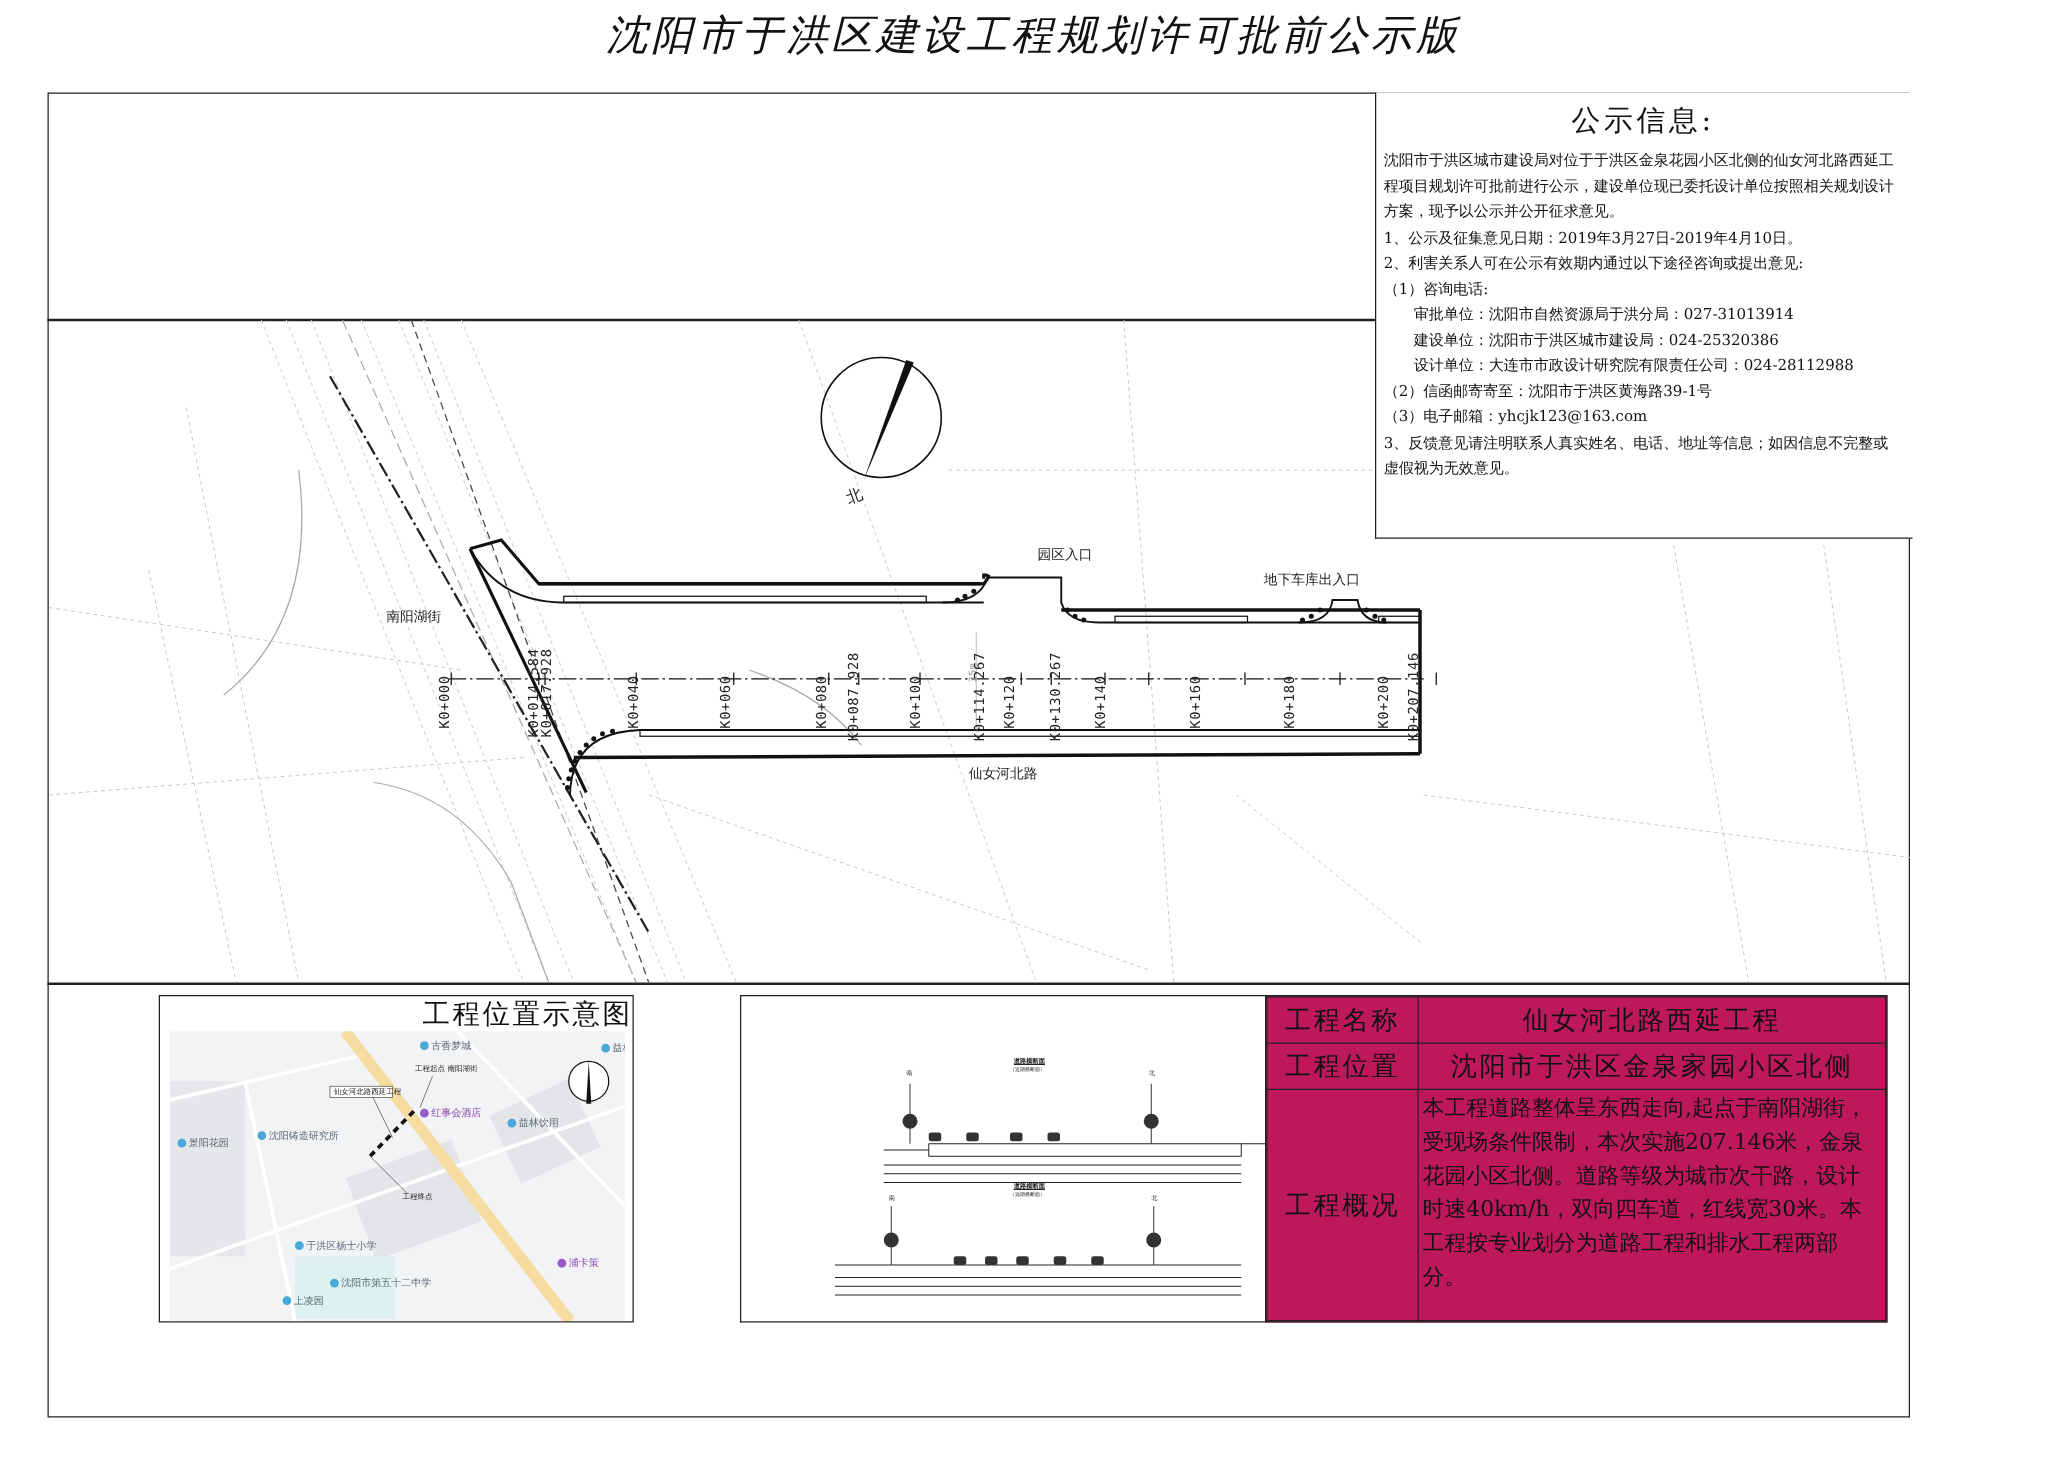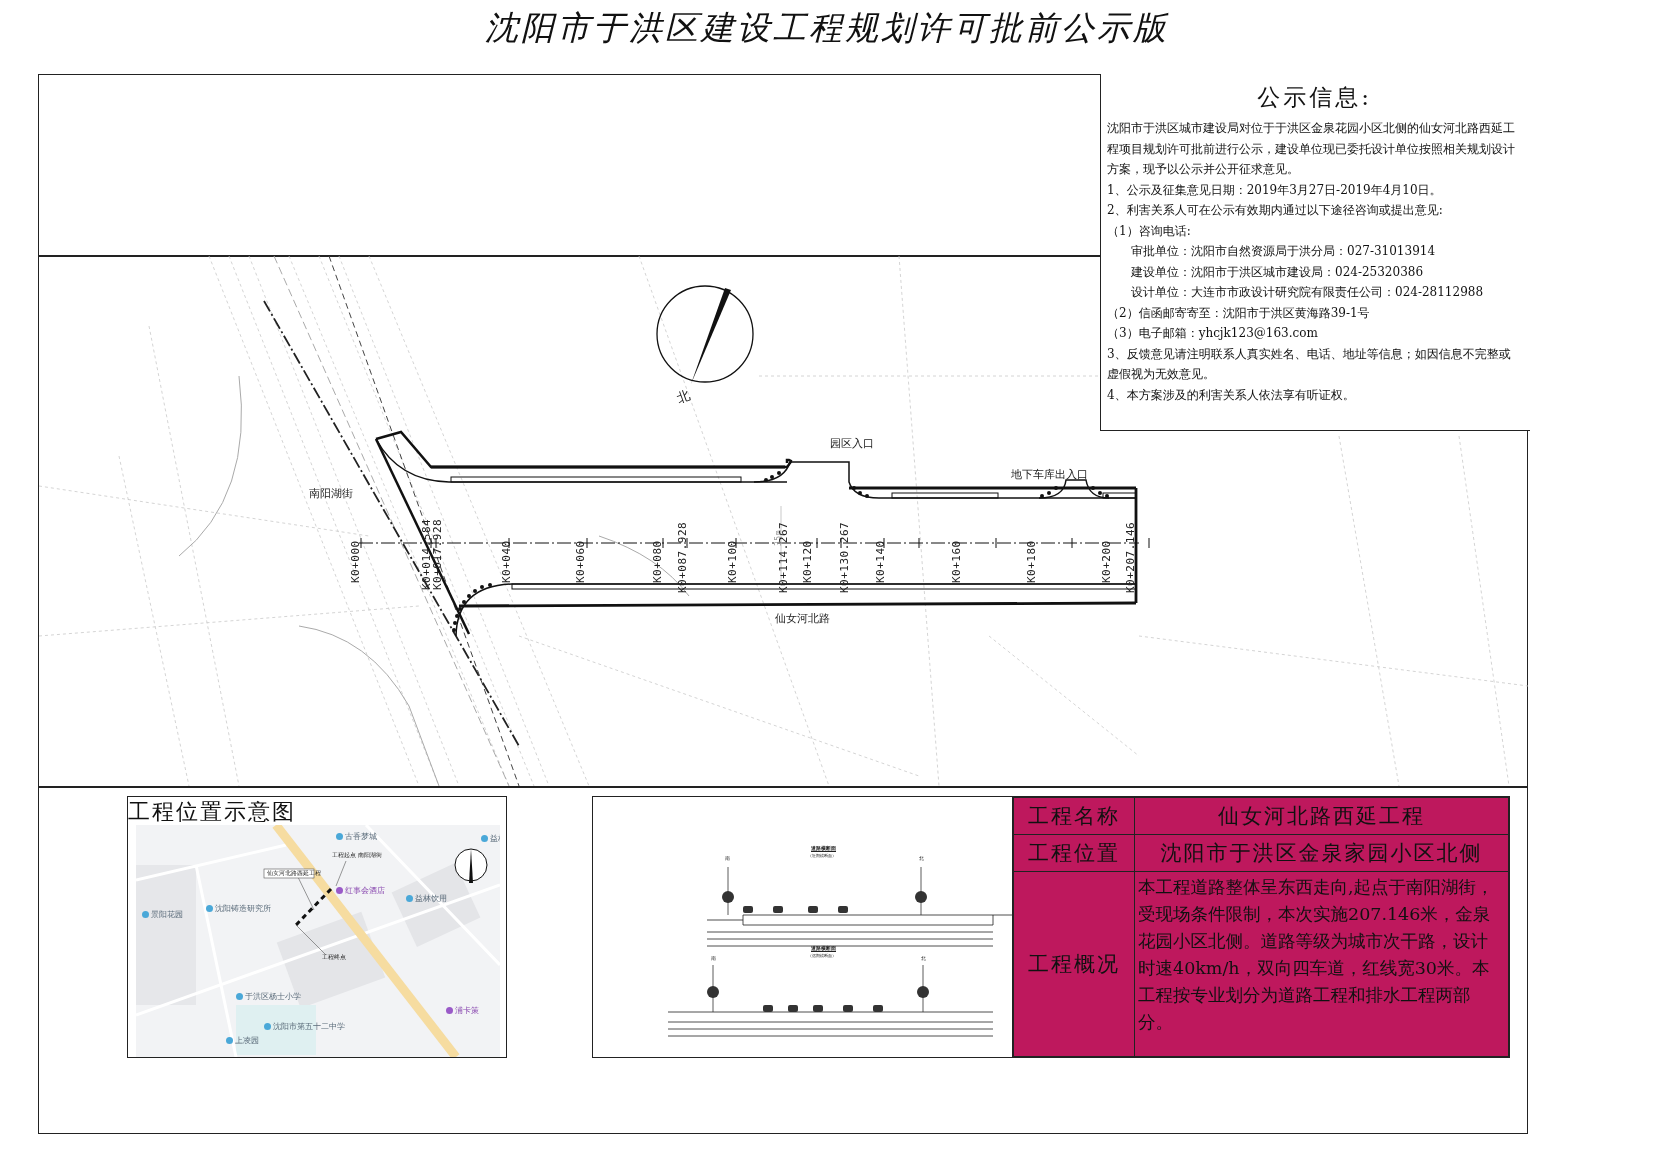--- a/index.html
+++ b/index.html
@@ -9,21 +9,21 @@
   .hline{position:absolute;background:#222;}
   .notice{position:absolute;left:1100px;top:74px;width:430px;height:357px;border-left:1.5px solid #222;border-bottom:1.5px solid #222;box-sizing:border-box;background:#fff;padding:6px 8px 12px 6px;font-size:12px;line-height:20.5px;z-index:3;}
   .notice h2{margin:0 0 4px 0;text-align:center;font-weight:normal;font-size:23px;letter-spacing:3px;line-height:34px;}
   .notice p{margin:0;}
   .indent2{padding-left:24px;}
   .drawing{position:absolute;left:39px;top:256px;width:1489px;height:530px;overflow:hidden;}
   .drawing svg{position:absolute;left:0;top:0;}
   .lbl{position:absolute;font-size:11px;white-space:nowrap;color:#222;}
   .sta{position:absolute;font-size:11px;white-space:nowrap;color:#222;transform:rotate(-90deg);transform-origin:left top;font-family:"DejaVu Sans Mono","Liberation Mono",monospace;letter-spacing:0.5px;}
   .locmap{position:absolute;left:127px;top:796px;width:380px;height:262px;border:1.5px solid #222;box-sizing:border-box;background:#fff;overflow:hidden;}
-  .locmap h3{margin:0;text-align:left;font-weight:normal;font-size:22px;line-height:30px;letter-spacing:2px;}
+  .locmap h3{margin:0;text-align:right;font-weight:normal;font-size:22px;line-height:30px;letter-spacing:2px;}
   .mapbg{position:absolute;left:8px;top:28px;width:364px;height:232px;background:#f2f3f5;overflow:hidden;}
   .poi{position:absolute;font-size:8px;color:#5a6b7a;font-family:"DejaVu Sans",sans-serif;white-space:nowrap;}
   .poi .dot{display:inline-block;width:7px;height:7px;border-radius:50%;background:#4aa8d8;margin-right:2px;vertical-align:middle;}
   .poi.purple{color:#8a4ab0;}
   .poi.purple .dot{background:#9a5ac8;}
   .xsec{position:absolute;left:592px;top:796px;width:420px;height:262px;border:1.5px solid #222;border-right:none;box-sizing:border-box;background:#fff;overflow:hidden;}
   .info{position:absolute;left:1012px;top:796px;width:498px;height:262px;border:1.5px solid #222;box-sizing:border-box;background:#be185d;}
   .info table{border-collapse:collapse;width:100%;height:100%;}
   .info td{border:1.5px solid #222;padding:0 4px;vertical-align:middle;}
   .info td.k{width:112px;text-align:center;font-size:21px;letter-spacing:2px;}
@@ -140,21 +140,21 @@
     <g>
       <circle cx="666" cy="78" r="48" fill="none" stroke="#111" stroke-width="1.3"></circle>
       <path d="M686 32 L692 34 L652 128 Z" fill="#111"></path>
     </g>
   </svg>
 
   <span class="lbl" style="left:638px;top:132px;font-size:13px;transform:rotate(-20deg);">北</span>
   <span class="lbl" style="left:270px;top:230px;">南阳湖街</span>
   <span class="lbl" style="left:736px;top:355px;">仙女河北路</span>
   <span class="lbl" style="left:759px;top:180px;margin-left:32px;">园区入口</span>
-  <span class="lbl" style="left:972px;top:211px;">地下车库出入口</span>
+  <span class="lbl" style="left:972px;top:200px;">地下车库出入口</span>
   <span class="sta" style="left:735px;top:290px;font-size:8px;color:#999;">35m</span>
 
   <span class="sta" style="left:310px;top:327px;">K0+000</span>
   <span class="sta" style="left:381px;top:334px;">K0+014.584</span>
   <span class="sta" style="left:392px;top:334px;">K0+017.928</span>
   <span class="sta" style="left:461px;top:327px;">K0+040</span>
   <span class="sta" style="left:535px;top:327px;">K0+060</span>
   <span class="sta" style="left:612px;top:327px;">K0+080</span>
   <span class="sta" style="left:637px;top:337px;">K0+087.928</span>
   <span class="sta" style="left:687px;top:327px;">K0+100</span>
@@ -173,21 +173,20 @@
   <p>沈阳市于洪区城市建设局对位于于洪区金泉花园小区北侧的仙女河北路西延工程项目规划许可批前进行公示，建设单位现已委托设计单位按照相关规划设计方案，现予以公示并公开征求意见。</p>
   <p>1、公示及征集意见日期：2019年3月27日-2019年4月10日。</p>
   <p>2、利害关系人可在公示有效期内通过以下途径咨询或提出意见:</p>
   <p>（1）咨询电话:</p>
   <p class="indent2">审批单位：沈阳市自然资源局于洪分局：027-31013914</p>
   <p class="indent2">建设单位：沈阳市于洪区城市建设局：024-25320386</p>
   <p class="indent2">设计单位：大连市市政设计研究院有限责任公司：024-28112988</p>
   <p>（2）信函邮寄寄至：沈阳市于洪区黄海路39-1号</p>
   <p>（3）电子邮箱：yhcjk123@163.com</p>
   <p>3、反馈意见请注明联系人真实姓名、电话、地址等信息；如因信息不完整或虚假视为无效意见。</p>
-  <p>4、本方案涉及的利害关系人依法享有听证权。</p>
 </div>
 
 <div class="locmap">
   <h3>工程位置示意图</h3>
   <div class="mapbg">
     <svg width="364" height="232" viewBox="0 0 364 232" style="position:absolute;left:0;top:0;">
       <rect x="0" y="40" width="60" height="140" fill="#e6e7ea"></rect>
       <rect x="150" y="100" width="90" height="70" fill="#e4e5e8" transform="rotate(-20 195 135)"></rect>
       <rect x="265" y="50" width="70" height="60" fill="#e4e5e8" transform="rotate(-25 300 80)"></rect>
       <rect x="100" y="180" width="80" height="50" fill="#dff0f1"></rect>

